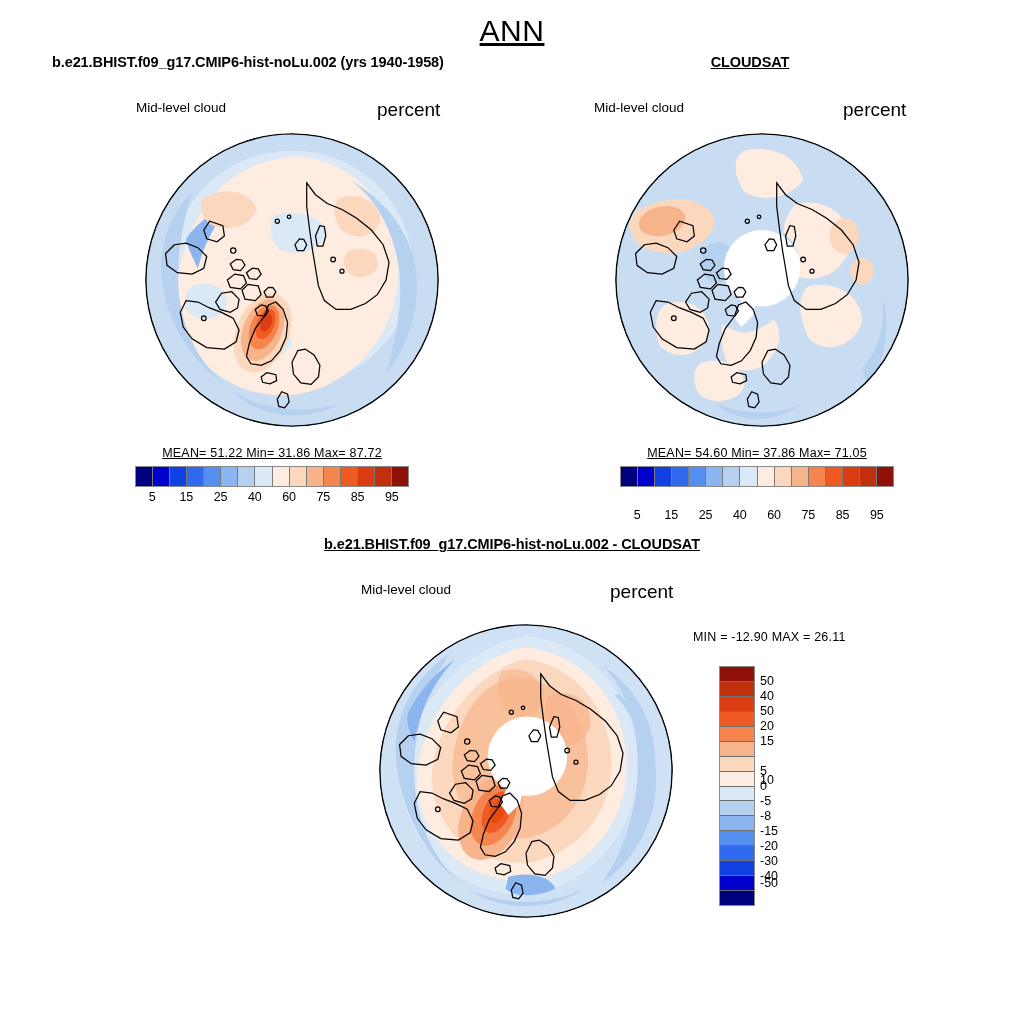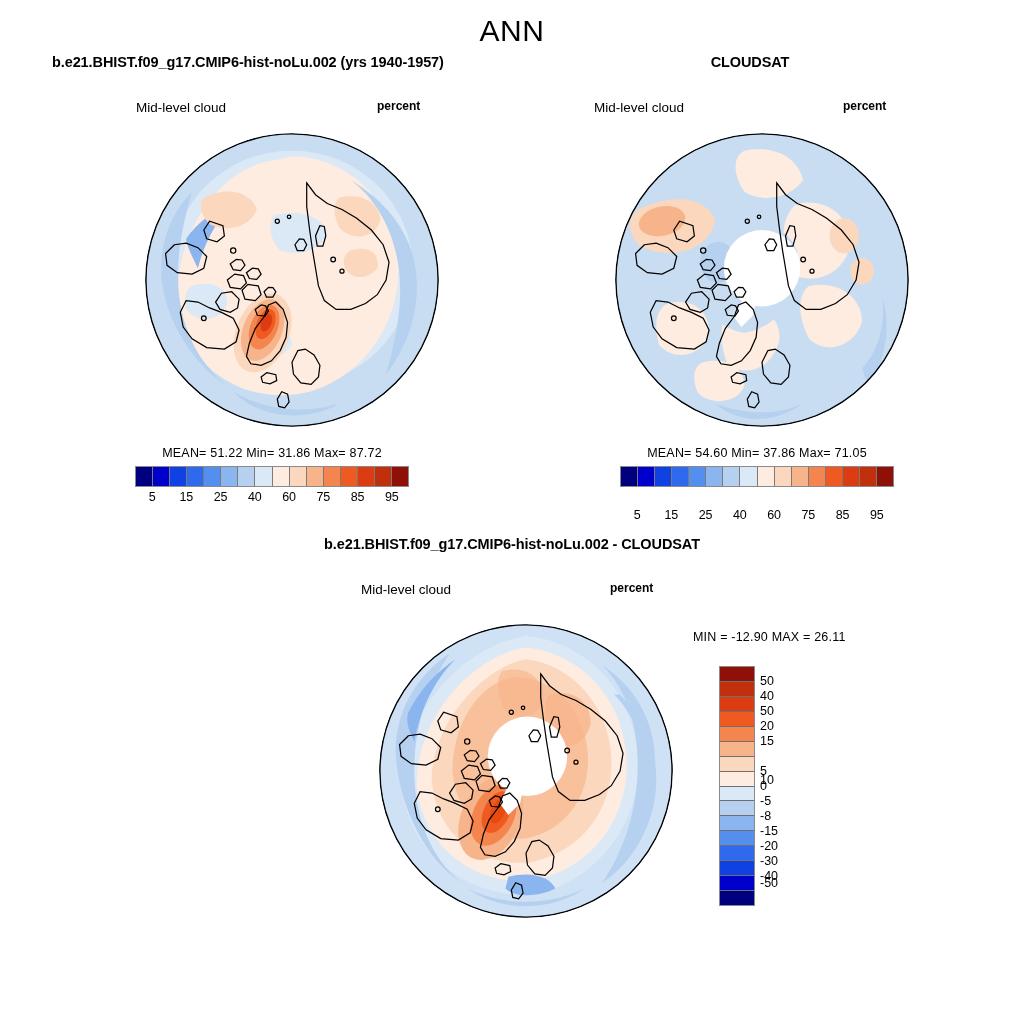--- a/index.html
+++ b/index.html
@@ -2,31 +2,31 @@
 <html><head>
 <meta charset="utf-8">
 <style>
   html,body{margin:0;padding:0;}
   body{
     width:1024px;height:1024px;background:#ffffff;
     font-family:"Liberation Sans", sans-serif;
     color:#000;position:relative;overflow:hidden;
   }
   .abs{position:absolute;}
-  .ctr{text-align:center;}
+  .ctr{text-align:center;text-decoration:underline;}
 
   #main-title{
     left:0;top:14px;width:1024px;
     font-size:30px;font-weight:400;letter-spacing:.5px;
   }
   .panel-title{
     font-size:14.5px;font-weight:bold;letter-spacing:-.1px;
   }
   .var-label{font-size:13.5px;font-weight:400;}
-  .units-label{font-size:12px;font-weight:700;}
+  .units-label{font-size:19px;font-weight:400;}
   .stats-line{font-size:12.5px;font-weight:400;letter-spacing:.2px;}
   .minmax-line{font-size:12.5px;font-weight:400;letter-spacing:.2px;margin-left:17px;}
 
   
   .map{border-radius:50%;overflow:hidden;background:#ffffff;}
   .map svg{display:block;}
 
   
   .hbar{display:flex;height:21px;border:1px solid #8a8a8a;box-sizing:border-box;}
   .hbar .sw{flex:1 1 0;border-right:1px solid #7a7a7a;}
@@ -92,21 +92,21 @@
       <circle cx="30" cy="40" r="0.9"></circle>
       <circle cx="45" cy="30" r="0.7"></circle>
       <circle cx="49" cy="28.5" r="0.6"></circle>
       <circle cx="64" cy="43" r="0.8"></circle>
       <circle cx="67" cy="47" r="0.7"></circle>
       <circle cx="20" cy="63" r="0.8"></circle>
     </g>
   </defs>
 </svg>
 
-<div class="abs panel-title" style="left:52px;top:54px;width:480px;">b.e21.BHIST.f09_g17.CMIP6-hist-noLu.002 (yrs 1940-1957)</div>
+<div class="abs panel-title" style="left:52px;top:54px;width:480px;">b.e21.BHIST.f09_g17.CMIP6-hist-noLu.002 (yrs 1940-1958)</div>
 
 <div class="abs var-label" style="left:136px;top:100px;">Mid-level cloud</div>
 <div class="abs units-label" style="left:377px;top:99px;">percent</div>
 
 <div class="abs map" id="map-model" style="left:145px;top:133px;width:294px;height:294px;">
   <svg viewBox="0 0 100 100" width="294" height="294">
 
     <circle cx="50" cy="50" r="50" fill="#c9ddf2"></circle>
 
     <g>

